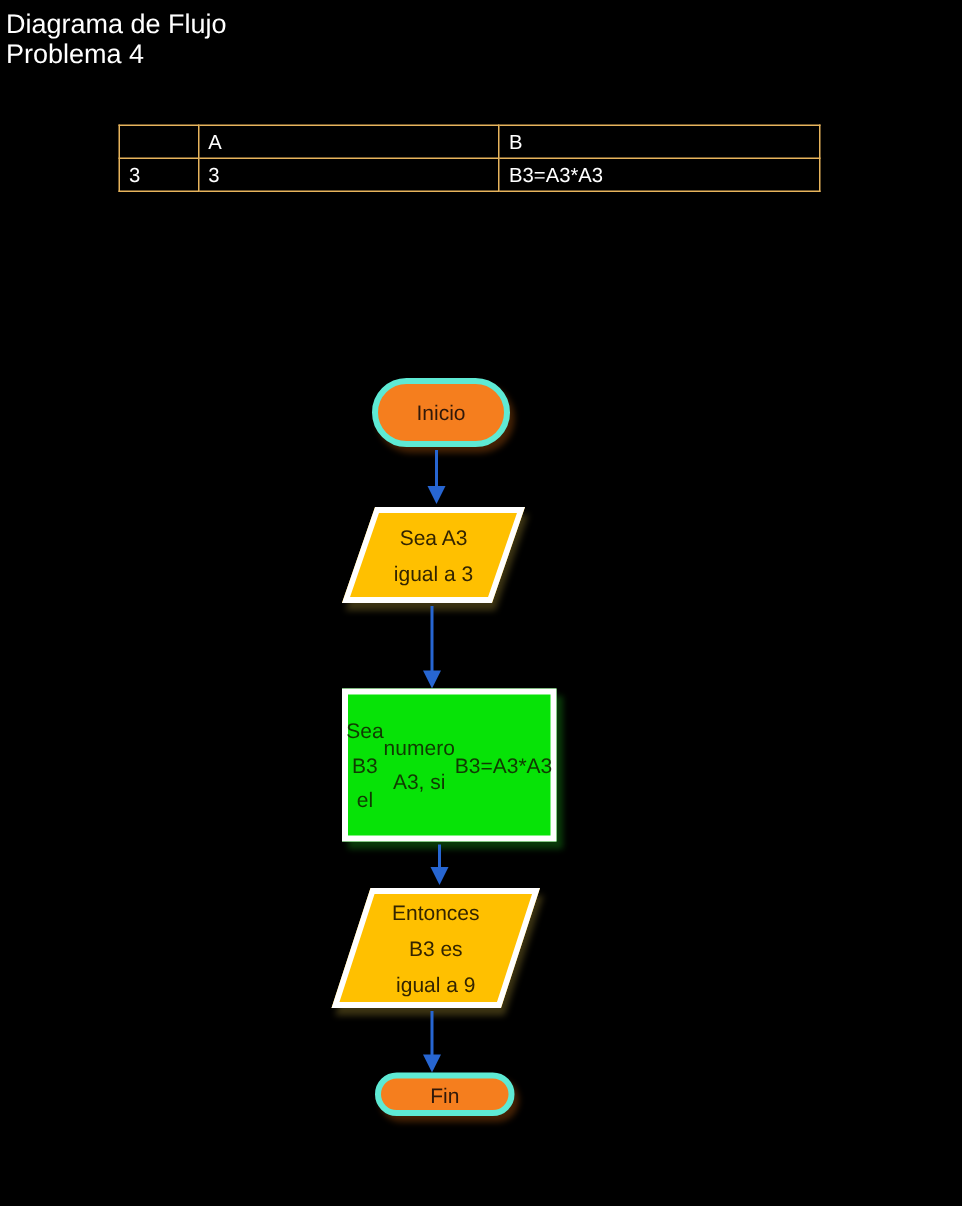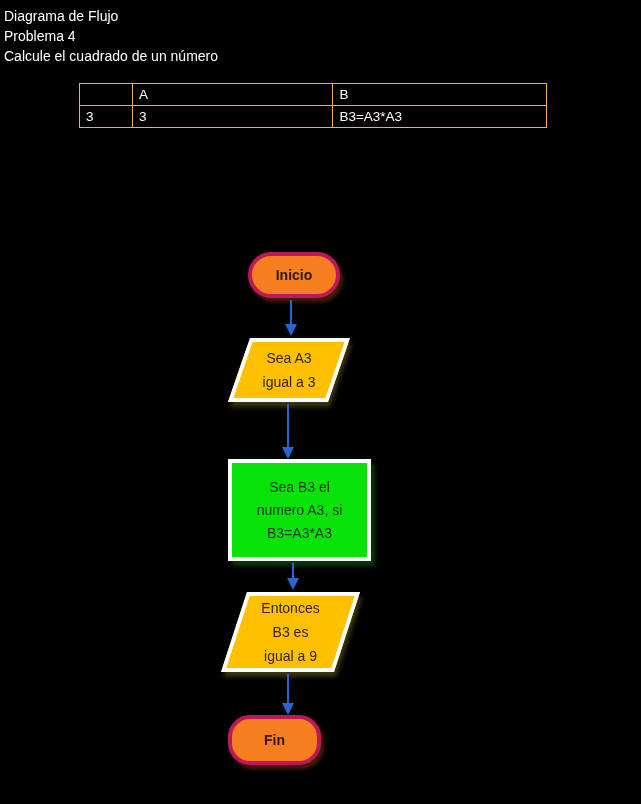--- a/index.html
+++ b/index.html
@@ -13,21 +13,21 @@
     background: #000000;
     overflow: hidden;
   }
 
   
   .header-text {
     position: absolute;
     left: 4px;
     top: 6px;
     color: #ffffff;
-    font-size: 14px;
+    font-size: 18px;
     line-height: 20px;
   }
 
   
   table.data-table {
     position: absolute;
     left: 79px;
     top: 83px;
     width: 468px;
     border-collapse: collapse;
@@ -50,46 +50,45 @@
   .node {
     position: absolute;
     display: flex;
     align-items: center;
     justify-content: center;
     text-align: center;
     font-size: 14px;
   }
   .terminator {
     background: #F57E1E;
-    border: 4px solid #be185d;
+    border: 4px solid #5eead4;
     border-radius: 23px;
     color: #30180a;
     box-shadow: 3px 4px 4px rgba(125, 62, 10, 0.55);
-    font-weight: bold;
   }
   .para {
     background: #FFC000;
     border: 4px solid #ffffff;
     color: #332400;
     box-shadow: 4px 5px 4px rgba(110, 95, 35, 0.55);
   }
   .para .unskew {
     width: 100%;
     display: flex;
     flex-direction: column;
     align-items: center;
     justify-content: center;
     line-height: 24px;
   }
   .process {
     background: #07E307;
     border: 4px solid #ffffff;
     color: #103a02;
     box-shadow: 4px 5px 4px rgba(18, 105, 18, 0.55);
-    flex-direction: column;
+    flex-direction: row;
     line-height: 23px;
   }
 
   
   .arrow-line {
     position: absolute;
     width: 2px;
     background: #2766D2;
   }
   .arrow-head {
@@ -102,21 +101,20 @@
   }
 </style>
 </head>
 <body>
 
 <div class="canvas">
 
   <div class="header-text">
     <div>Diagrama de Flujo</div>
     <div>Problema 4</div>
-    <div>Calcule el cuadrado de un número</div>
   </div>
 
   <table class="data-table">
     <tbody>
         <tr>
       <th class="col-rowhdr"></th>
       <th class="col-a">A</th>
       <th class="col-b">B</th>
     </tr>
     <tr>
@@ -157,17 +155,17 @@
     <div class="unskew" style="transform:skewX(18deg);">
       <span>Entonces</span>
       <span>B3 es</span>
       <span>igual a 9</span>
     </div>
   </div>
 
   <div class="arrow-line" style="left:287px; top:674px; height:31px;"></div>
   <div class="arrow-head" style="left:282px; top:703px;"></div>
 
-  <div class="node terminator" style="left:228px; top:715px; width:93px; height:50px; border-radius:22px;">
+  <div class="node terminator" style="left:250px; top:715px; width:93px; height:29px; border-radius:22px;">
     <span>Fin</span>
   </div>
 
 </div>
 
 </body></html>

